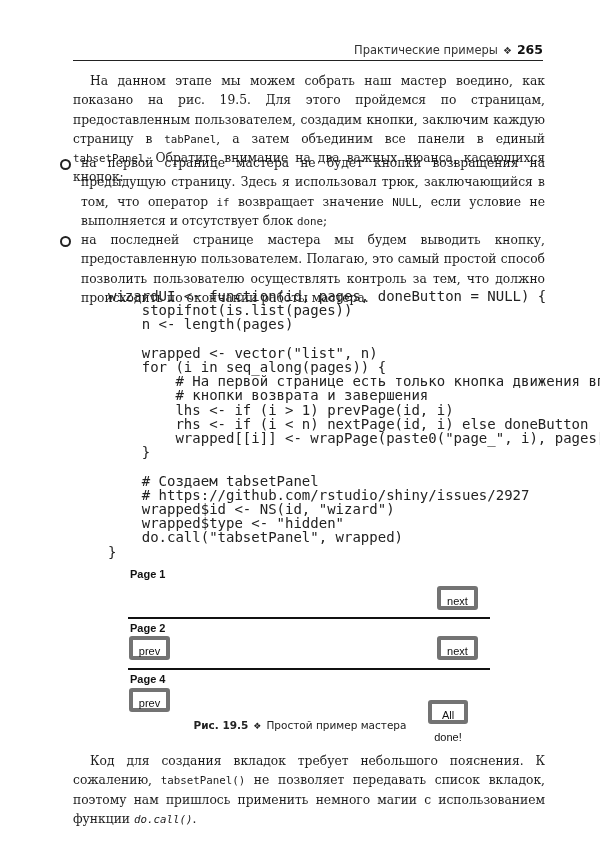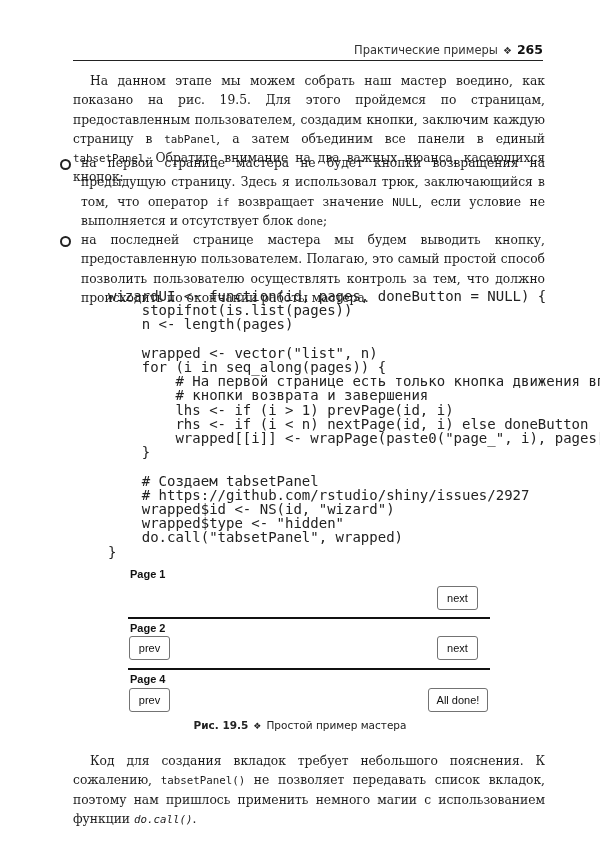--- a/index.html
+++ b/index.html
@@ -32,21 +32,21 @@
   .code {
     position: absolute; left: 108px; top: 289px; width: 440px;
     font-family: "DejaVu Sans Mono", monospace; font-size: 14px; line-height: 14.2px;
     white-space: pre; color: #222; margin: 0;
   }
 
   .figure { position: absolute; left: 128px; top: 566px; width: 362px; height: 150px; font-family: "Liberation Sans", sans-serif; }
   .wiz-page { position: absolute; left: 0; width: 362px; }
   .wiz-label { position: absolute; left: 2px; font-size: 11px; font-weight: bold; color: #111; }
   .wiz-btn {
-    position: absolute; height: 24px; border: 1px solid #737373; border-radius: 3px; background: #fff;
+    position: absolute; height: 24px; border: 4px solid #737373; border-radius: 3px; background: #fff;
     font-family: "Liberation Sans", sans-serif; font-size: 11px; color: #111; line-height: 22px; text-align: center;
     box-sizing: border-box; padding: 0;
   }
   .wiz-rule { position: absolute; left: 0; width: 362px; height: 0; border-top: 2px solid #111; }
 
   .caption {
     position: absolute; left: 0; width: 600px; top: 719px; text-align: center;
     font-family: "DejaVu Sans", sans-serif; font-size: 10.5px; color: #222;
   }
   .caption .fig-num { font-weight: bold; }
@@ -106,21 +106,21 @@
     <div class="wiz-page" style="top:54px;">
       <span class="wiz-label" style="top:2px;">Page 2</span>
       <button class="wiz-btn" style="left:1px; top:16px; width:41px;">prev</button>
       <button class="wiz-btn" style="left:309px; top:16px; width:41px;">next</button>
     </div>
     <div class="wiz-rule" style="top:102px;"></div>
 
     <div class="wiz-page" style="top:105px;">
       <span class="wiz-label" style="top:2px;">Page 4</span>
       <button class="wiz-btn" style="left:1px; top:17px; width:41px;">prev</button>
-      <button class="wiz-btn" style="left:300px; top:17px; width:60px;text-align:center;">All done!</button>
+      <button class="wiz-btn" style="left:300px; top:29px; width:40px;text-align:center;">All done!</button>
     </div>
   </div>
 
   <div class="caption">
     <span class="fig-num">Рис. 19.5</span><span class="sep">❖</span><span>Простой пример мастера</span>
   </div>
 
   <p class="body-text p2" style="margin:0;"><span>Код для создания вкладок требует небольшого пояснения. К сожалению, </span><span class="mono">tabsetPanel()</span><span> не позволяет передавать список вкладок, поэтому нам пришлось применить немного магии с использованием функции </span><span class="mono-it">do.call()</span><span>.</span></p>
 
 </div>

